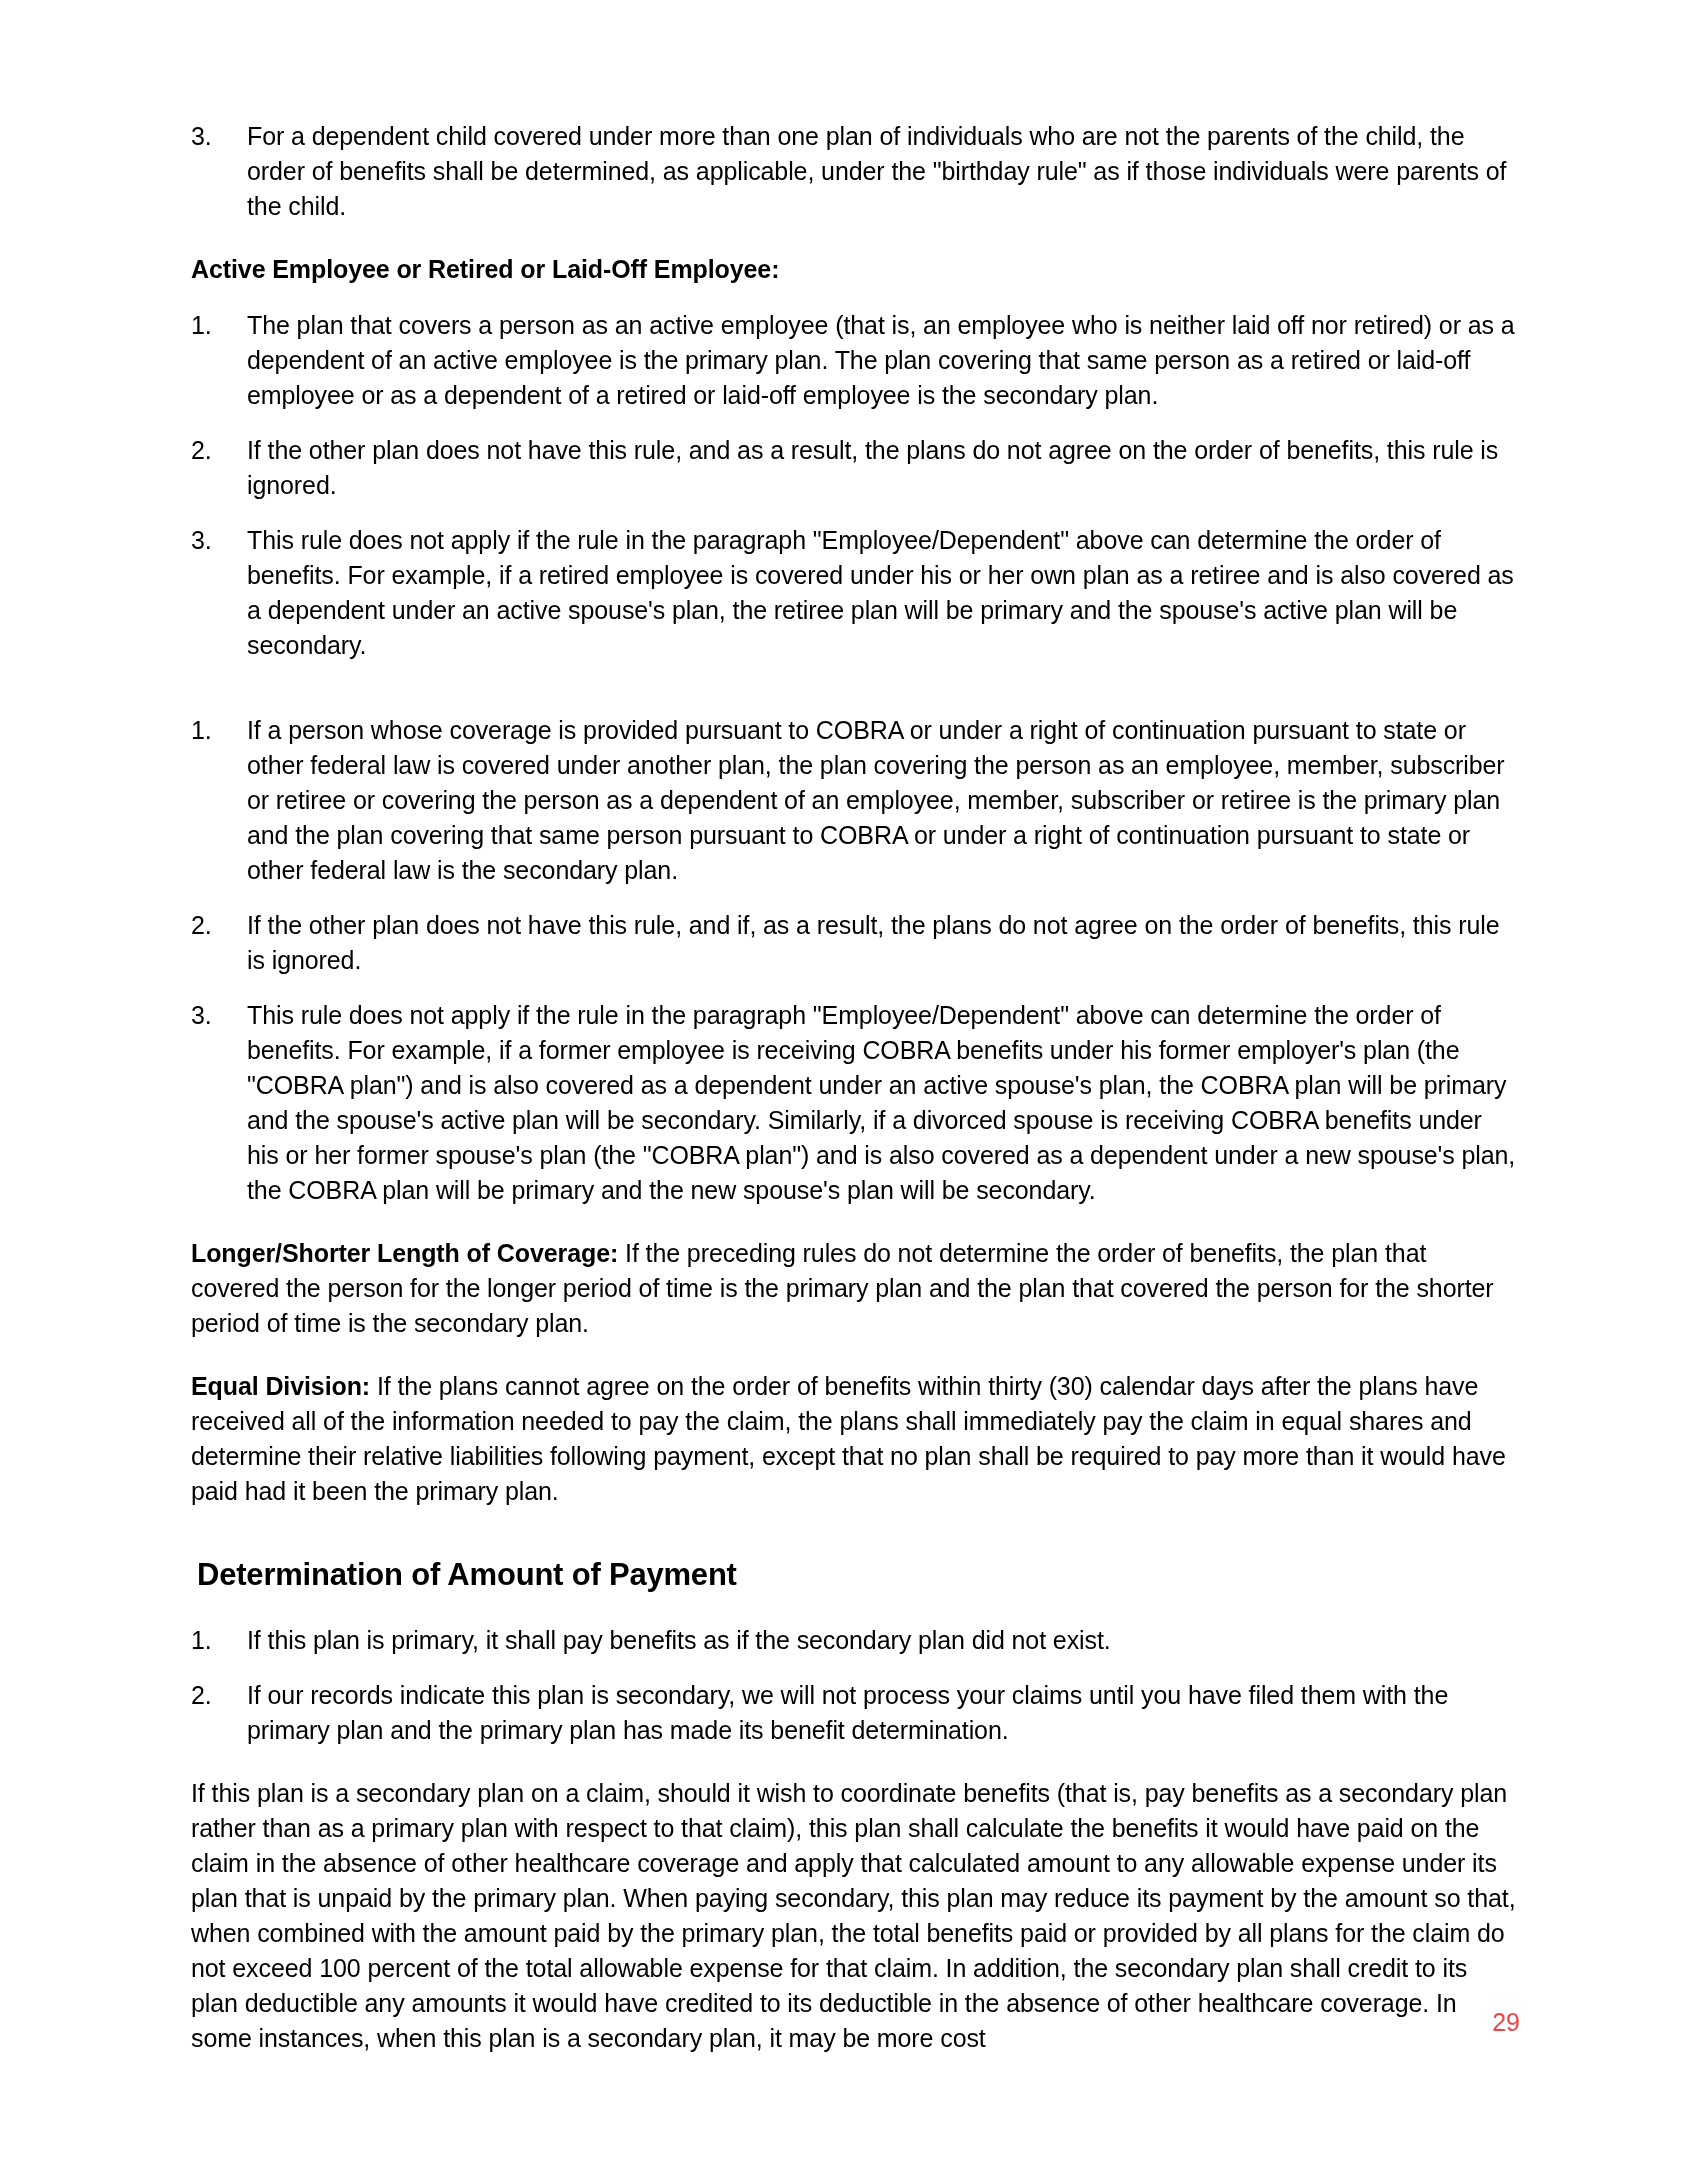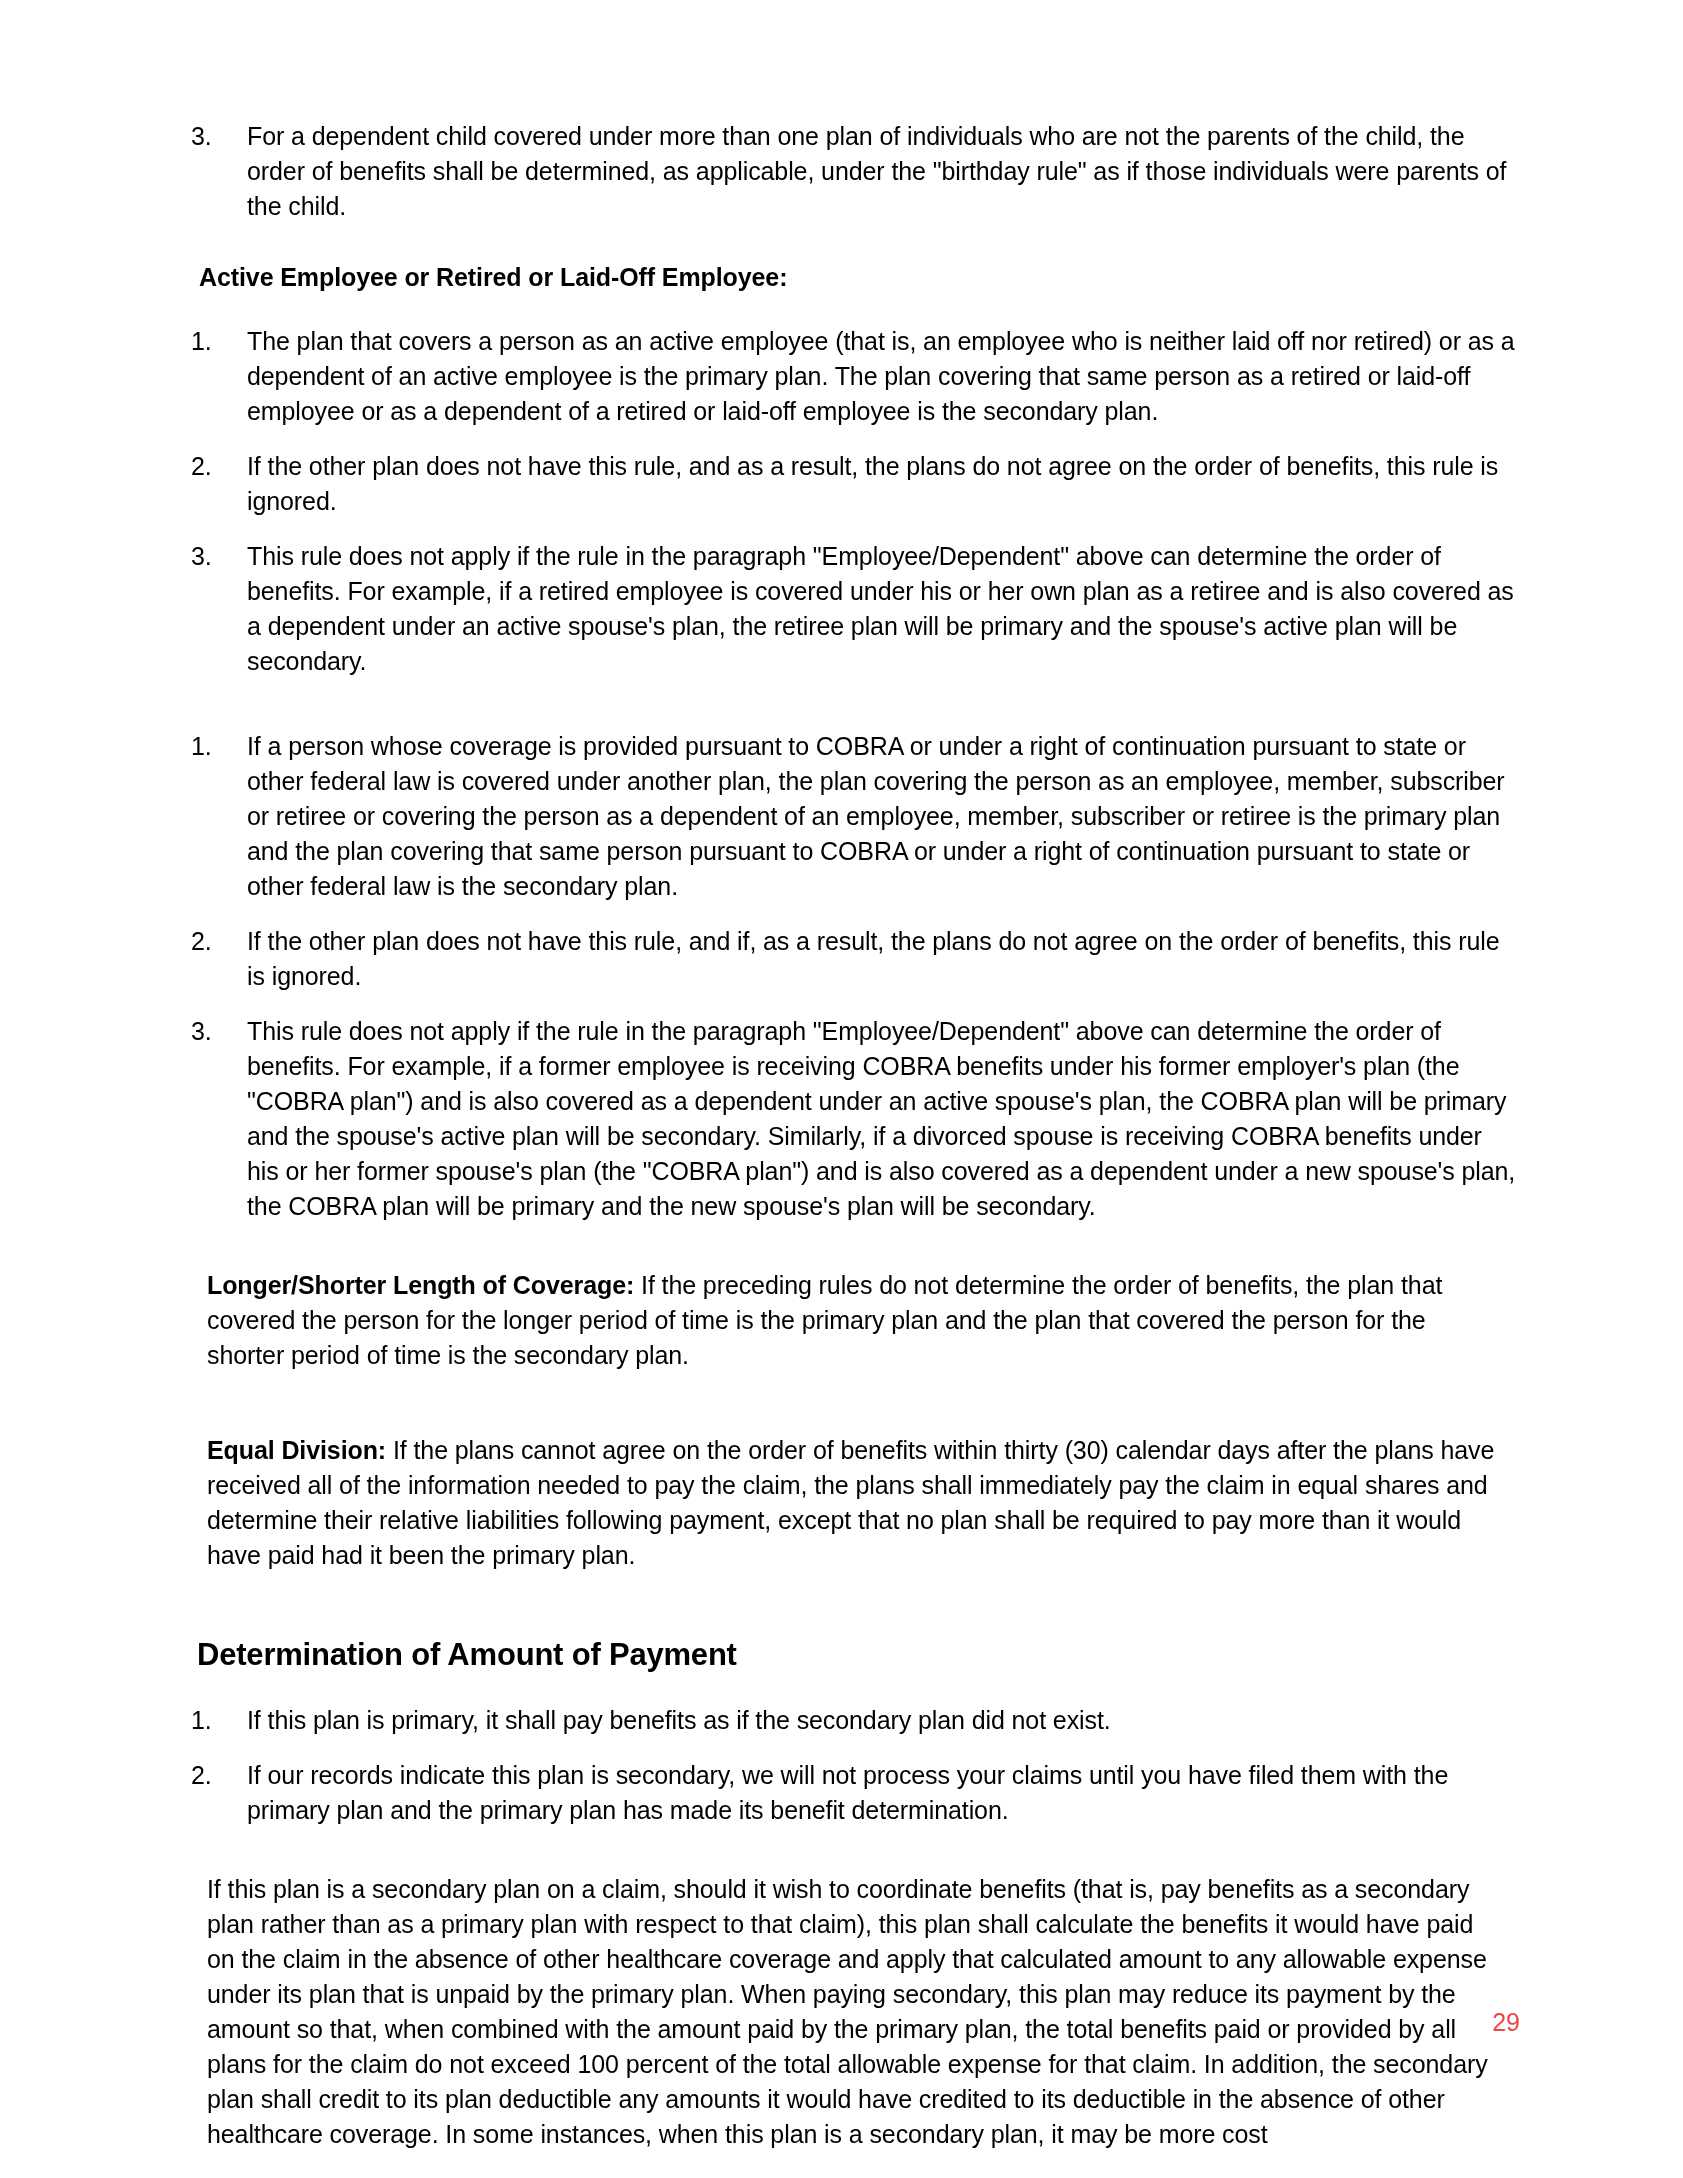--- a/index.html
+++ b/index.html
@@ -55,35 +55,35 @@
     text-align: left;
   }
   .num-body { display: block; }
 
   
   .sub-head {
     font-size: 25px;
     line-height: 34px;
     font-weight: bold;
     letter-spacing: -0.1px;
-    margin: 8px;
+    margin: 0;
   }
 
   
   .section-head {
     font-size: 31px;
     line-height: 40px;
     font-weight: bold;
     letter-spacing: -0.2px;
     margin: 6px;
   }
 
   
   .para {
-    margin: 16px;
+    margin: 0;
   }
   .para .lead {
     font-weight: bold;
   }
 
   
   .sp-after-list   { height: 28px; }
   .sp-after-head   { height: 22px; }
   .sp-para         { height: 28px; }
   .sp-section      { height: 40px; }

